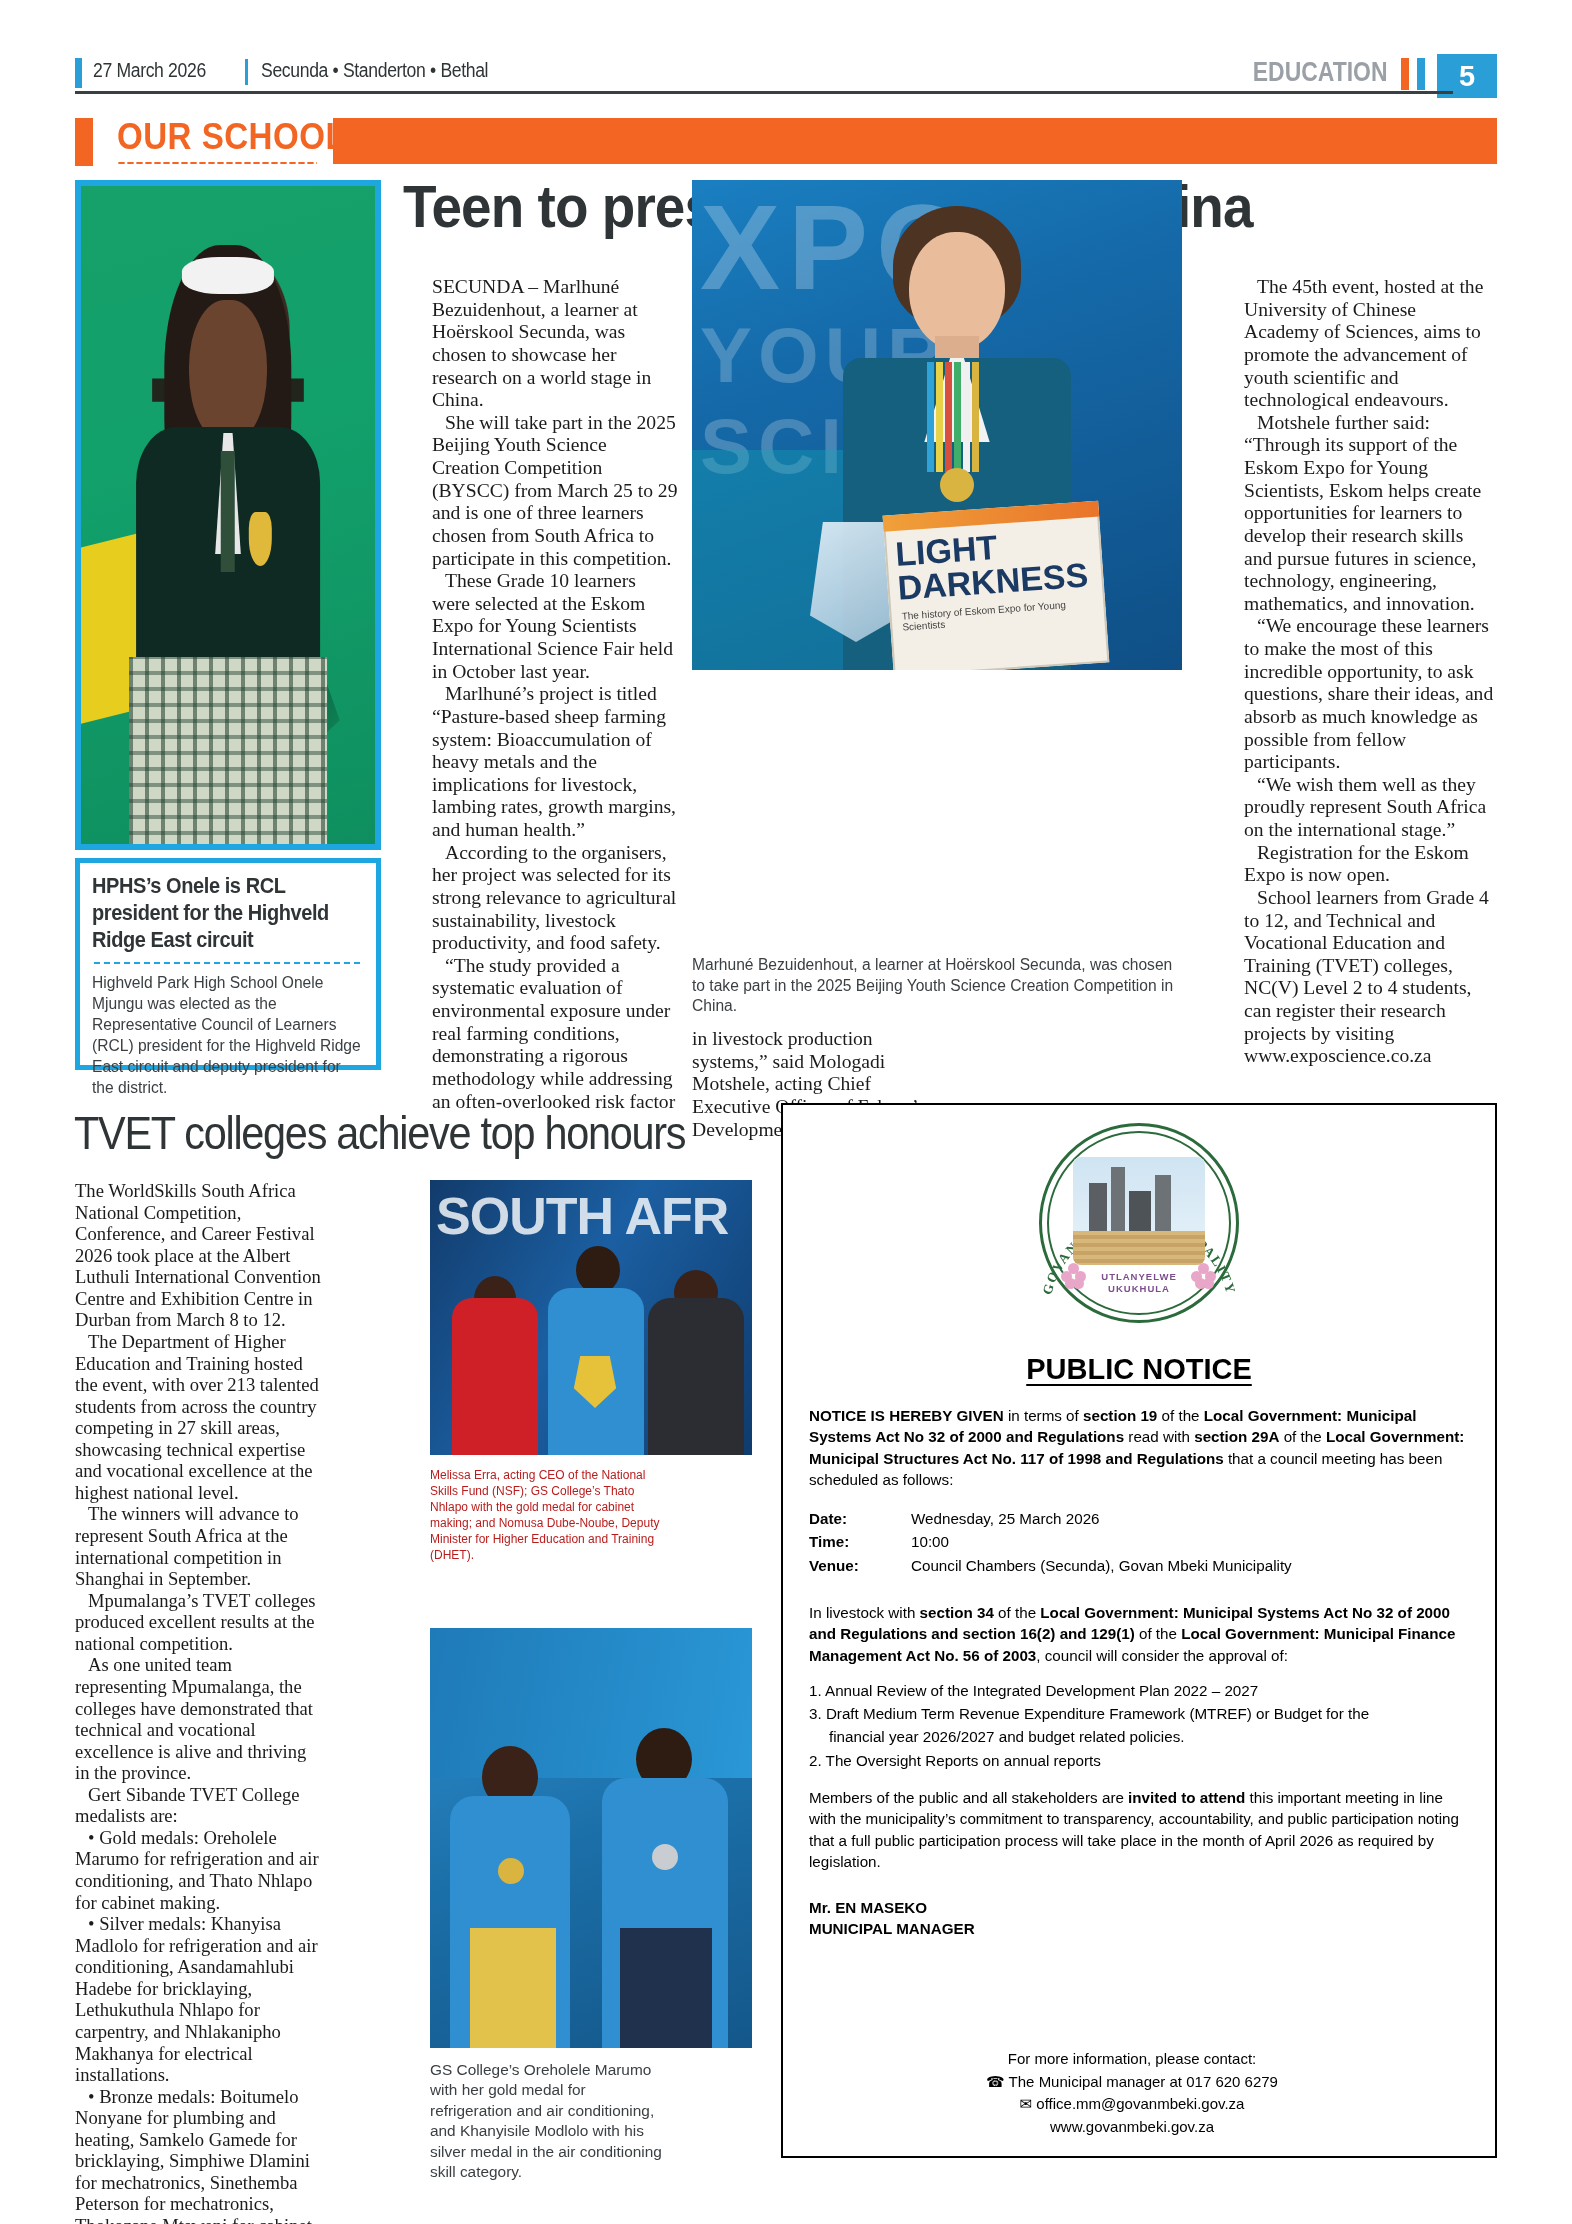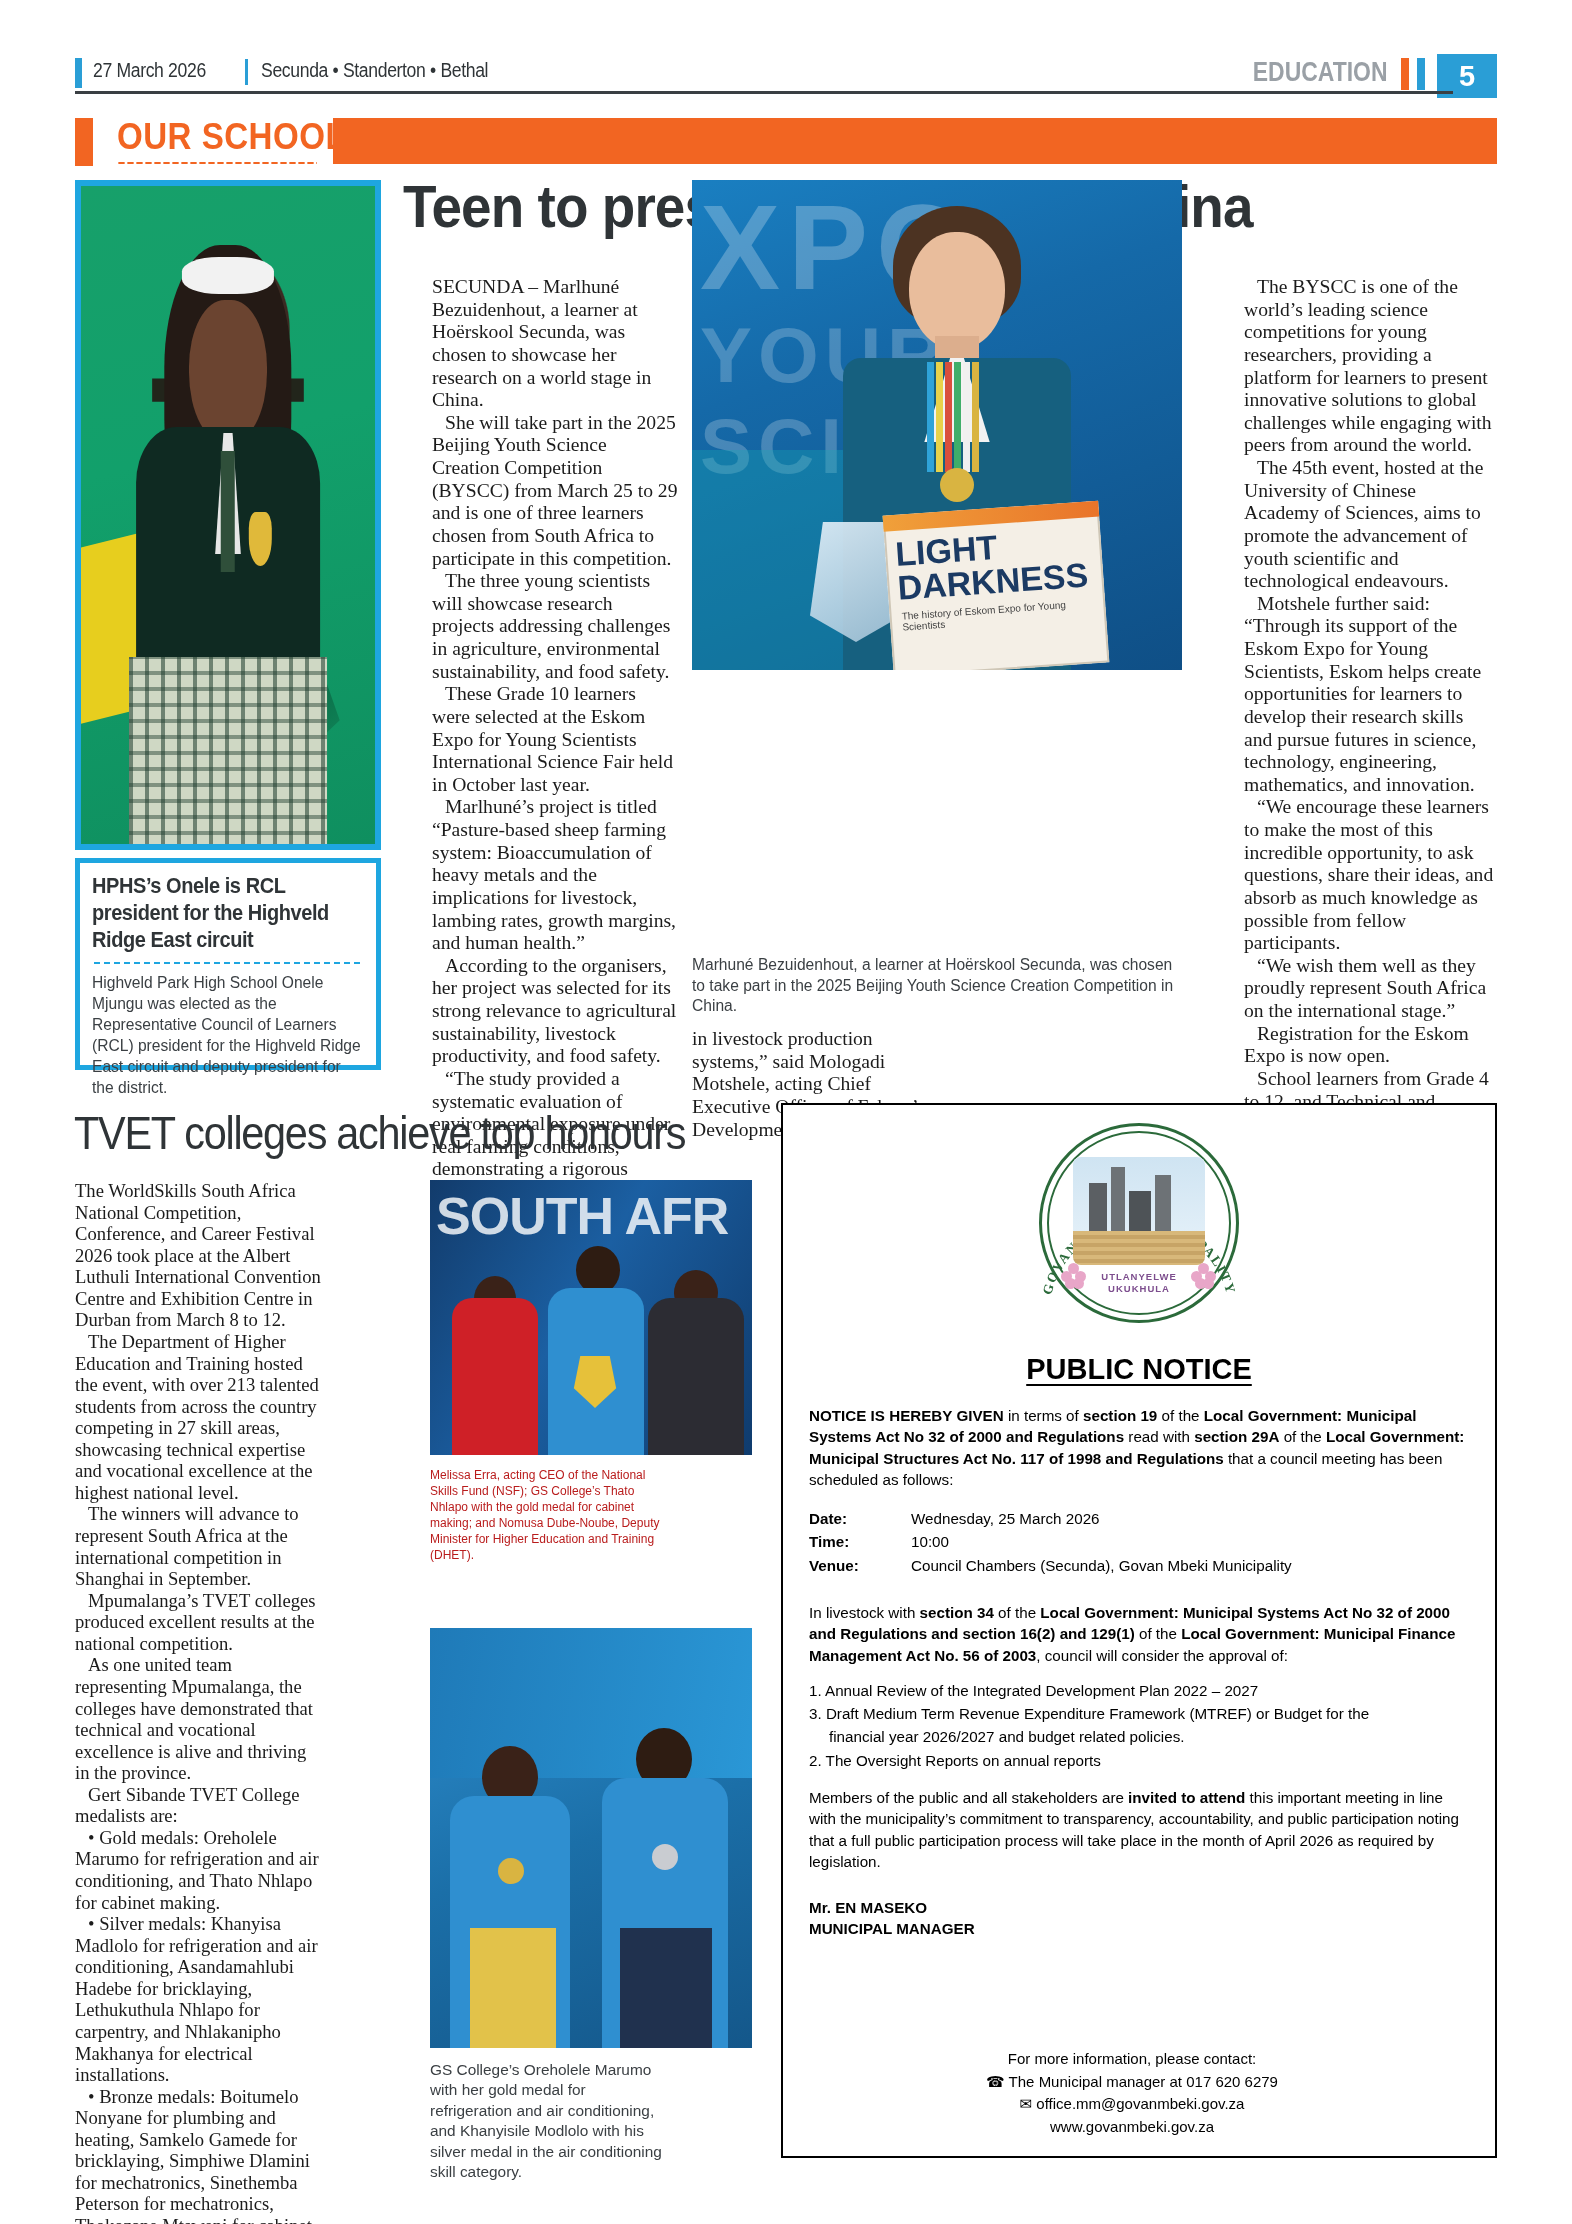--- a/index.html
+++ b/index.html
@@ -409,33 +409,31 @@
       <div class="pc-book-t2">DARKNESS</div>
       <div class="pc-book-t3">The history of Eskom Expo for Young Scientists</div>
     </div>
   </div>
 
   <div class="photo-caption">Marhuné Bezuidenhout, a learner at Hoërskool Secunda, was chosen to take part in the 2025 Beijing Youth Science Creation Competition in China.</div>
 
   <div class="col col1">
     <p class="noind">SECUNDA – Marlhuné Bezuidenhout, a learner at Hoërskool Secunda, was chosen to showcase her research on a world stage in China.</p>
     <p>She will take part in the 2025 Beijing Youth Science Creation Competition (BYSCC) from March 25 to 29 and is one of three learners chosen from South Africa to participate in this competition.</p>
-    <p>The three young scientists will showcase research projects addressing challenges in agriculture, environmental sustainability, and food safety.</p>
     <p>These Grade 10 learners were selected at the Eskom Expo for Young Scientists International Science Fair held in October last year.</p>
     <p>Marlhuné’s project is titled “Pasture-based sheep farming system: Bioaccumulation of heavy metals and the implications for livestock, lambing rates, growth margins, and human health.”</p>
     <p>According to the organisers, her project was selected for its strong relevance to agricultural sustainability, livestock productivity, and food safety.</p>
     <p>“The study provided a systematic evaluation of environmental exposure under real farming conditions, demonstrating a rigorous methodology while addressing an often-overlooked risk factor</p>
   </div>
 
   <div class="col col2a">
     <p class="noind">in livestock production systems,” said Mologadi Motshele, acting Chief Executive Officer of Eskom’s Development Foundation.</p>
   </div>
 
   <div class="col col3">
-    <p>The BYSCC is one of the world’s leading science competitions for young researchers, providing a platform for learners to present innovative solutions to global challenges while engaging with peers from around the world.</p>
     <p>The 45th event, hosted at the University of Chinese Academy of Sciences, aims to promote the advancement of youth scientific and technological endeavours.</p>
     <p>Motshele further said: “Through its support of the Eskom Expo for Young Scientists, Eskom helps create opportunities for learners to develop their research skills and pursue futures in science, technology, engineering, mathematics, and innovation.</p>
     <p>“We encourage these learners to make the most of this incredible opportunity, to ask questions, share their ideas, and absorb as much knowledge as possible from fellow participants.</p>
     <p>“We wish them well as they proudly represent South Africa on the international stage.”</p>
     <p>Registration for the Eskom Expo is now open.</p>
     <p>School learners from Grade 4 to 12, and Technical and Vocational Education and Training (TVET) colleges, NC(V) Level 2 to 4 students, can register their research projects by visiting www.exposcience.co.za</p>
   </div>
 
   <div class="tvet-head">TVET colleges achieve top honours</div>
 

